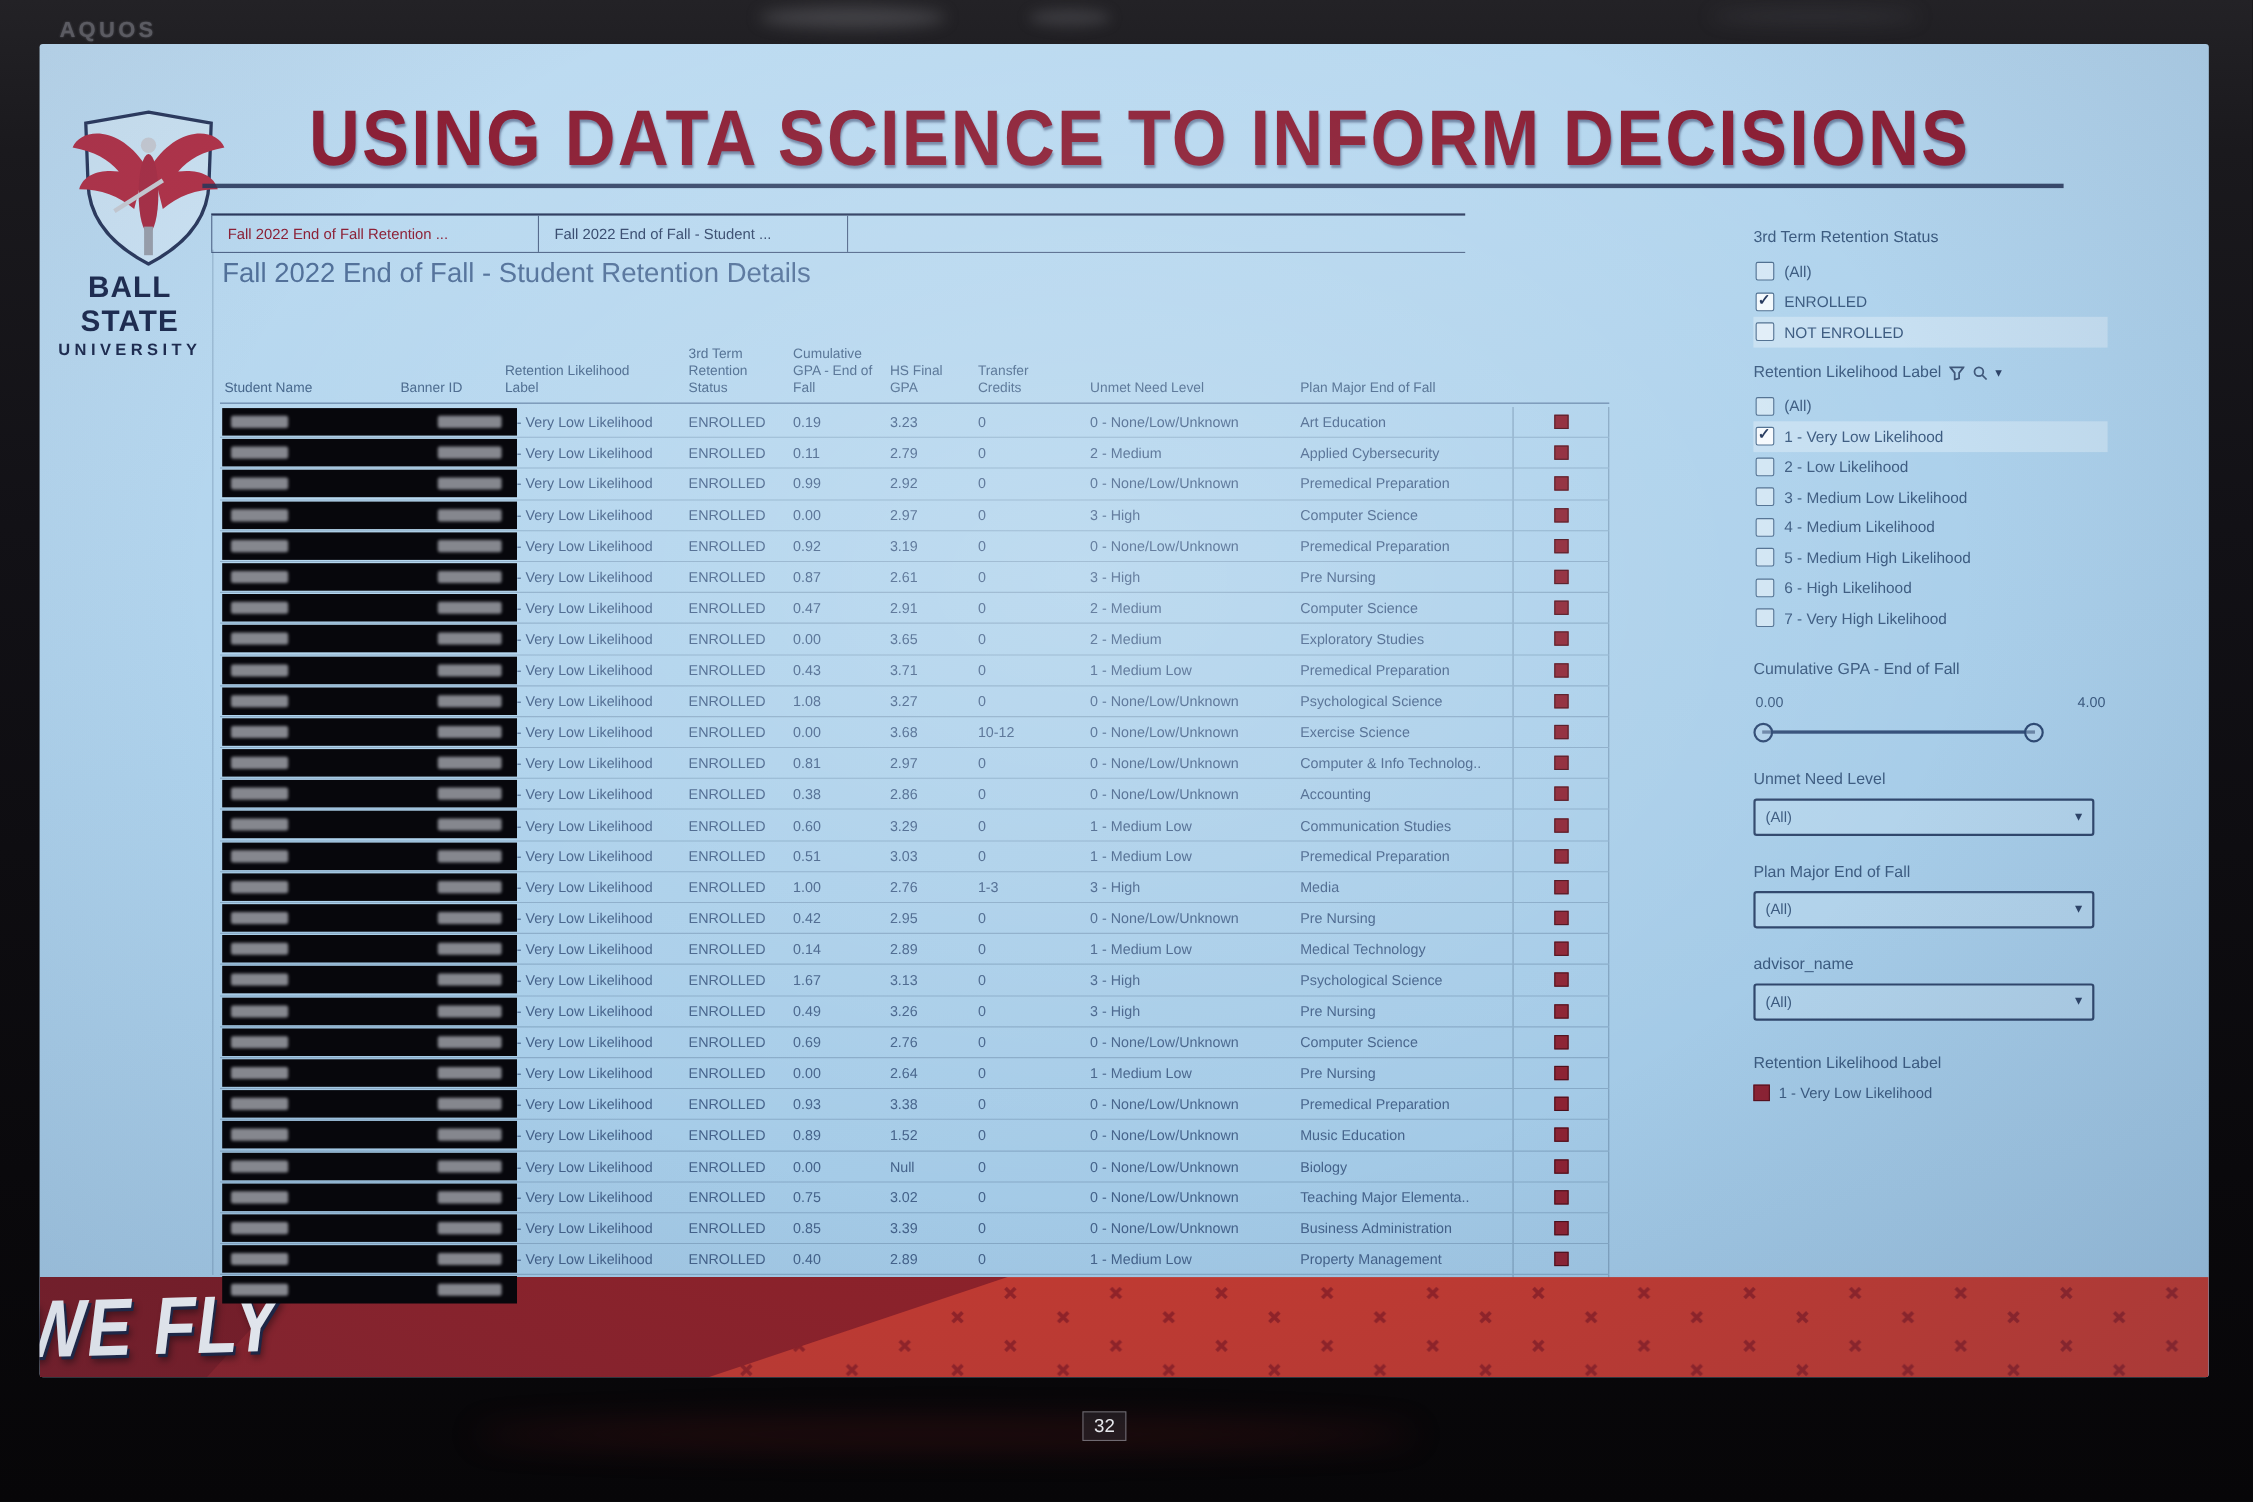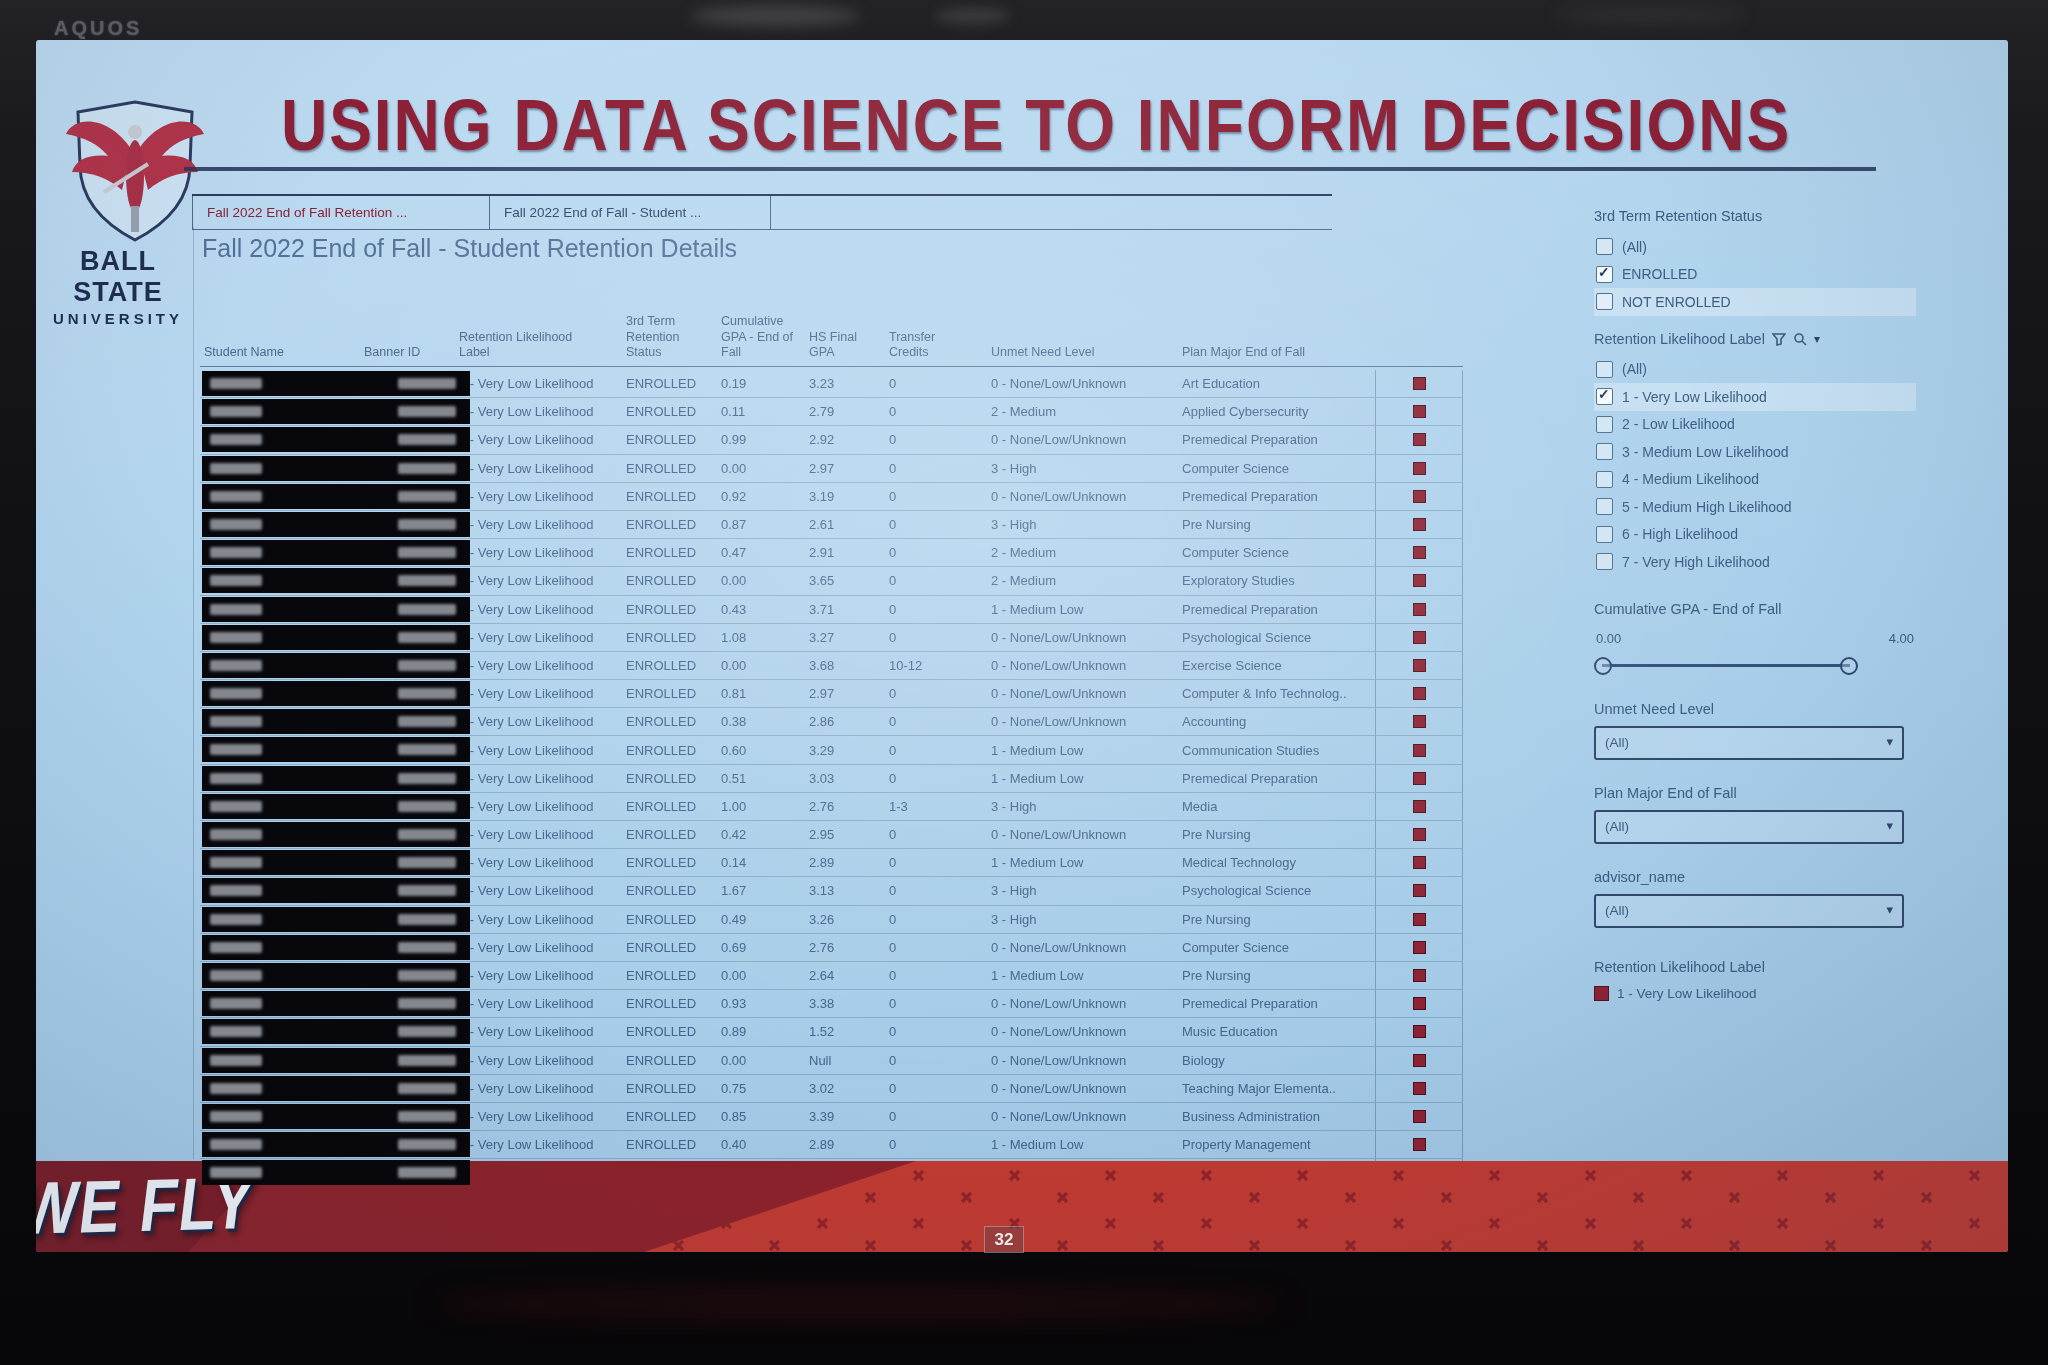--- a/index.html
+++ b/index.html
@@ -92,23 +92,23 @@
   .micon{width:14px;height:14px;flex:none;opacity:.85;}
   .caret-glyph{color:#2e4468;font-size:12px;}
   
   #banner{position:absolute;left:0;top:1121px;width:1972px;height:91px;overflow:hidden;}
   #banner svg{display:block;}
   #wefly{position:absolute;left:-10px;top:1126px;font-size:74px;font-weight:bold;color:#f5f8fc;
          letter-spacing:2px;white-space:nowrap;
          transform:skewX(-8deg) scaleX(.82) rotate(-1.2deg);transform-origin:left top;
          text-shadow:3px 3px 0 #1d2443,5px 6px 7px rgba(0,0,0,.45);}
   
-  #pagenum{position:absolute;left:984px;top:1226px;min-width:38px;height:25px;
+  #pagenum{position:absolute;left:984px;top:1283px;min-width:38px;height:25px;
            border:1px solid rgba(205,205,215,.45);background:rgba(70,70,78,.30);
-           color:#e7e8ec;font-size:17px;display:flex;align-items:center;justify-content:center;font-weight:bold;}
+           color:#e7e8ec;font-size:17px;display:flex;align-items:center;justify-content:center;}
 </style>
 </head>
 <body>
 
 <div id="stage">
   <div class="refl" id="refl1"></div>
   <div class="refl" id="refl2"></div>
   <div class="refl" id="refl3"></div>
   <div class="refl" id="refl4"></div>
   <div id="brand">AQUOS</div>

